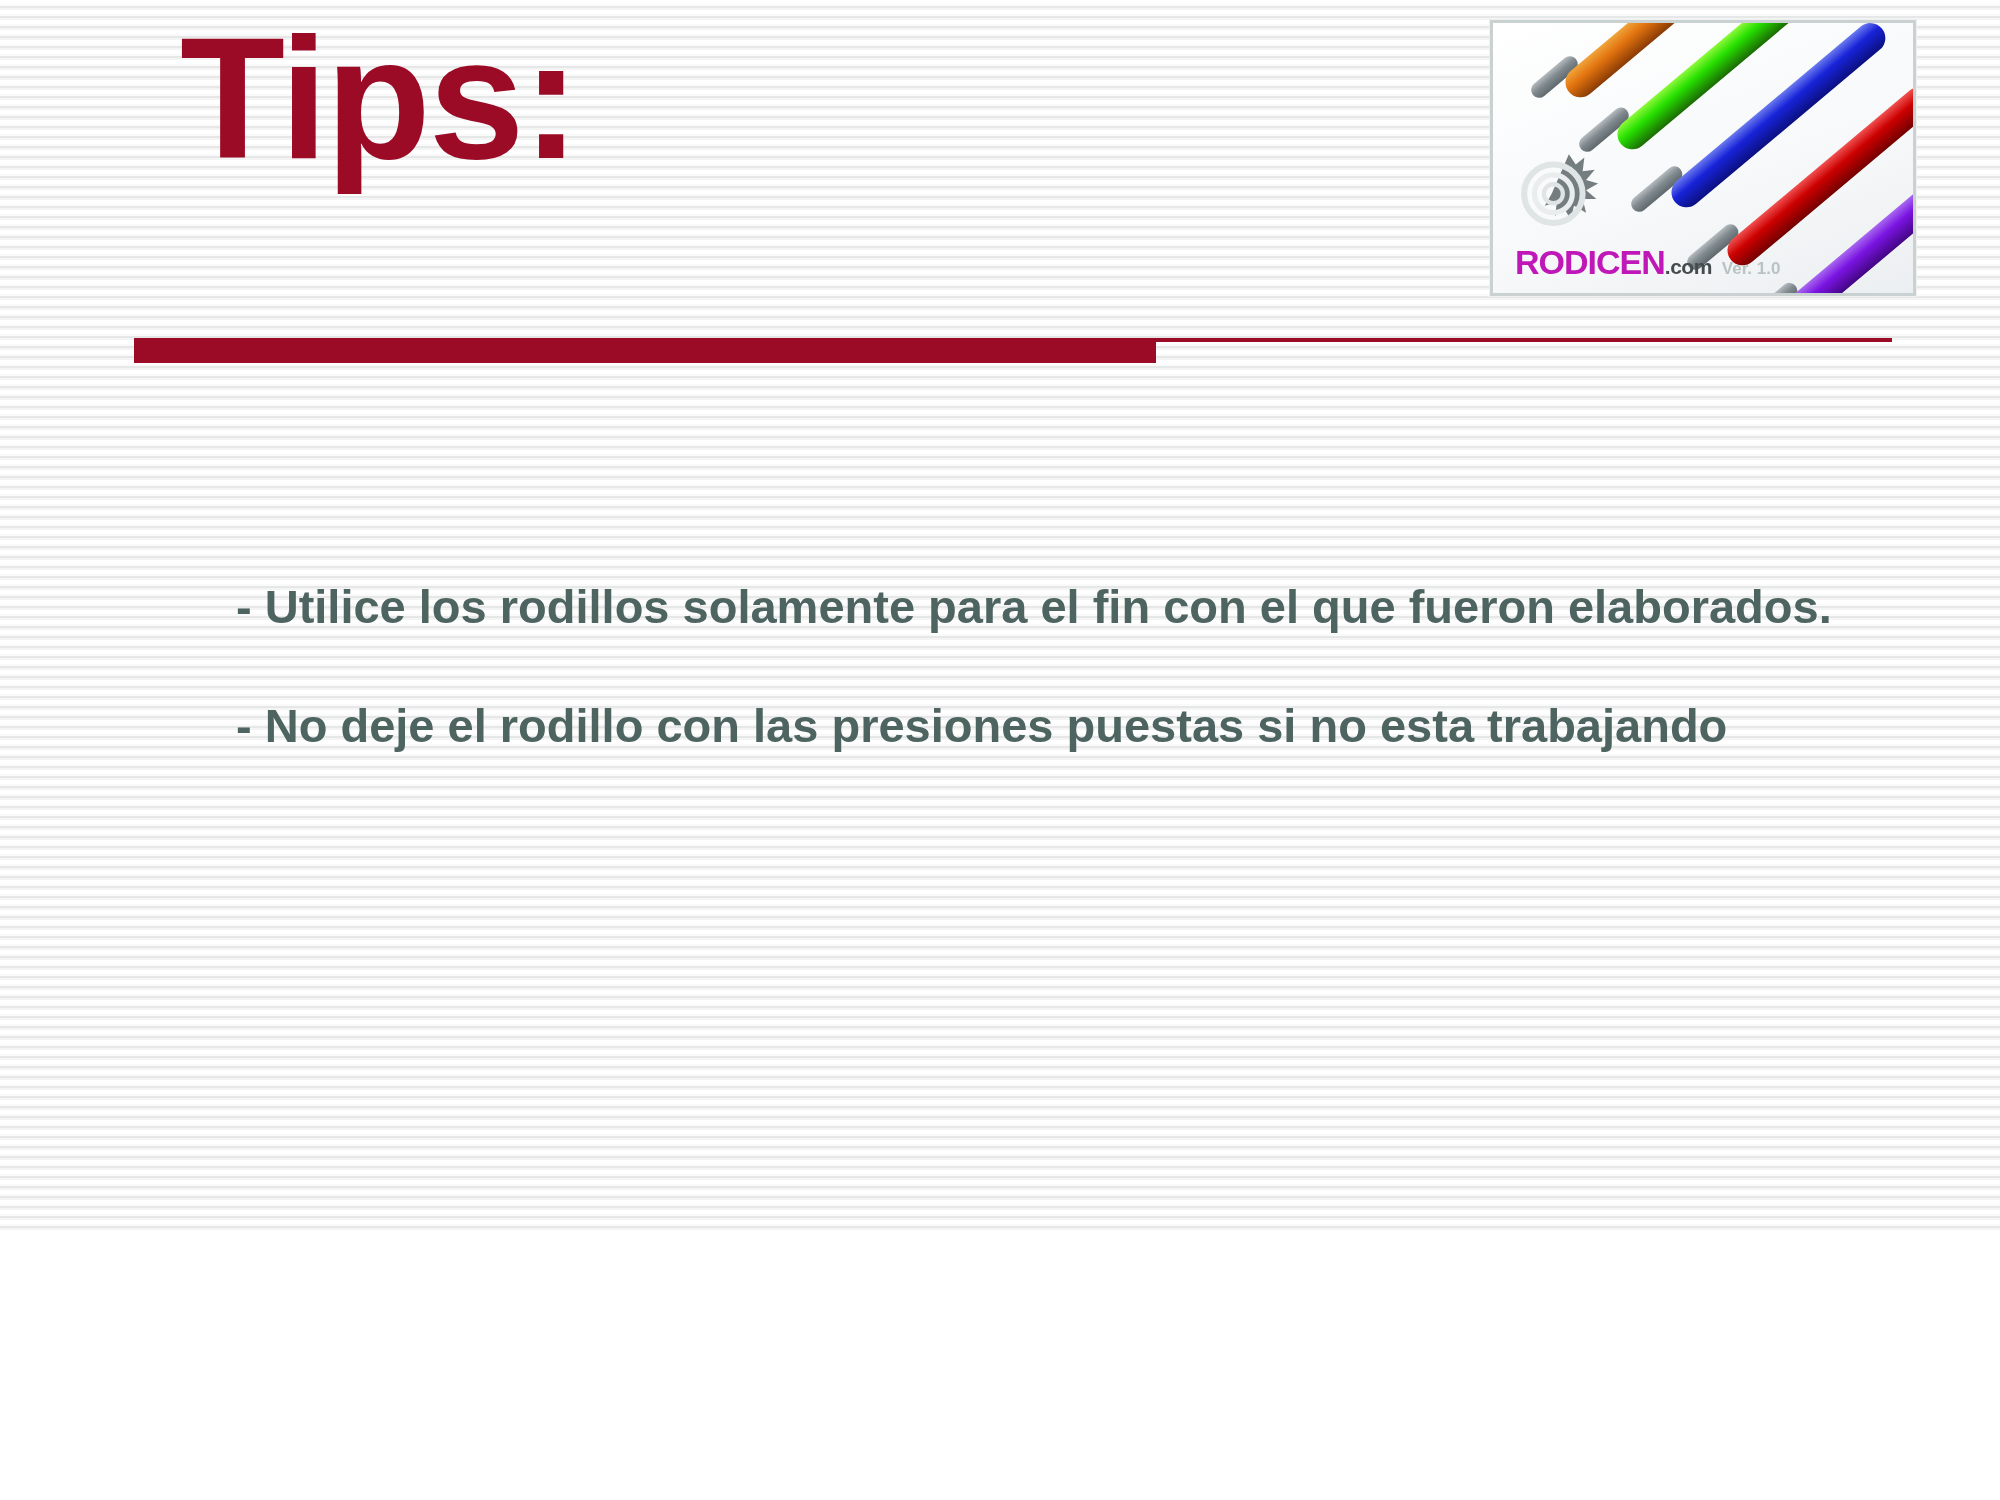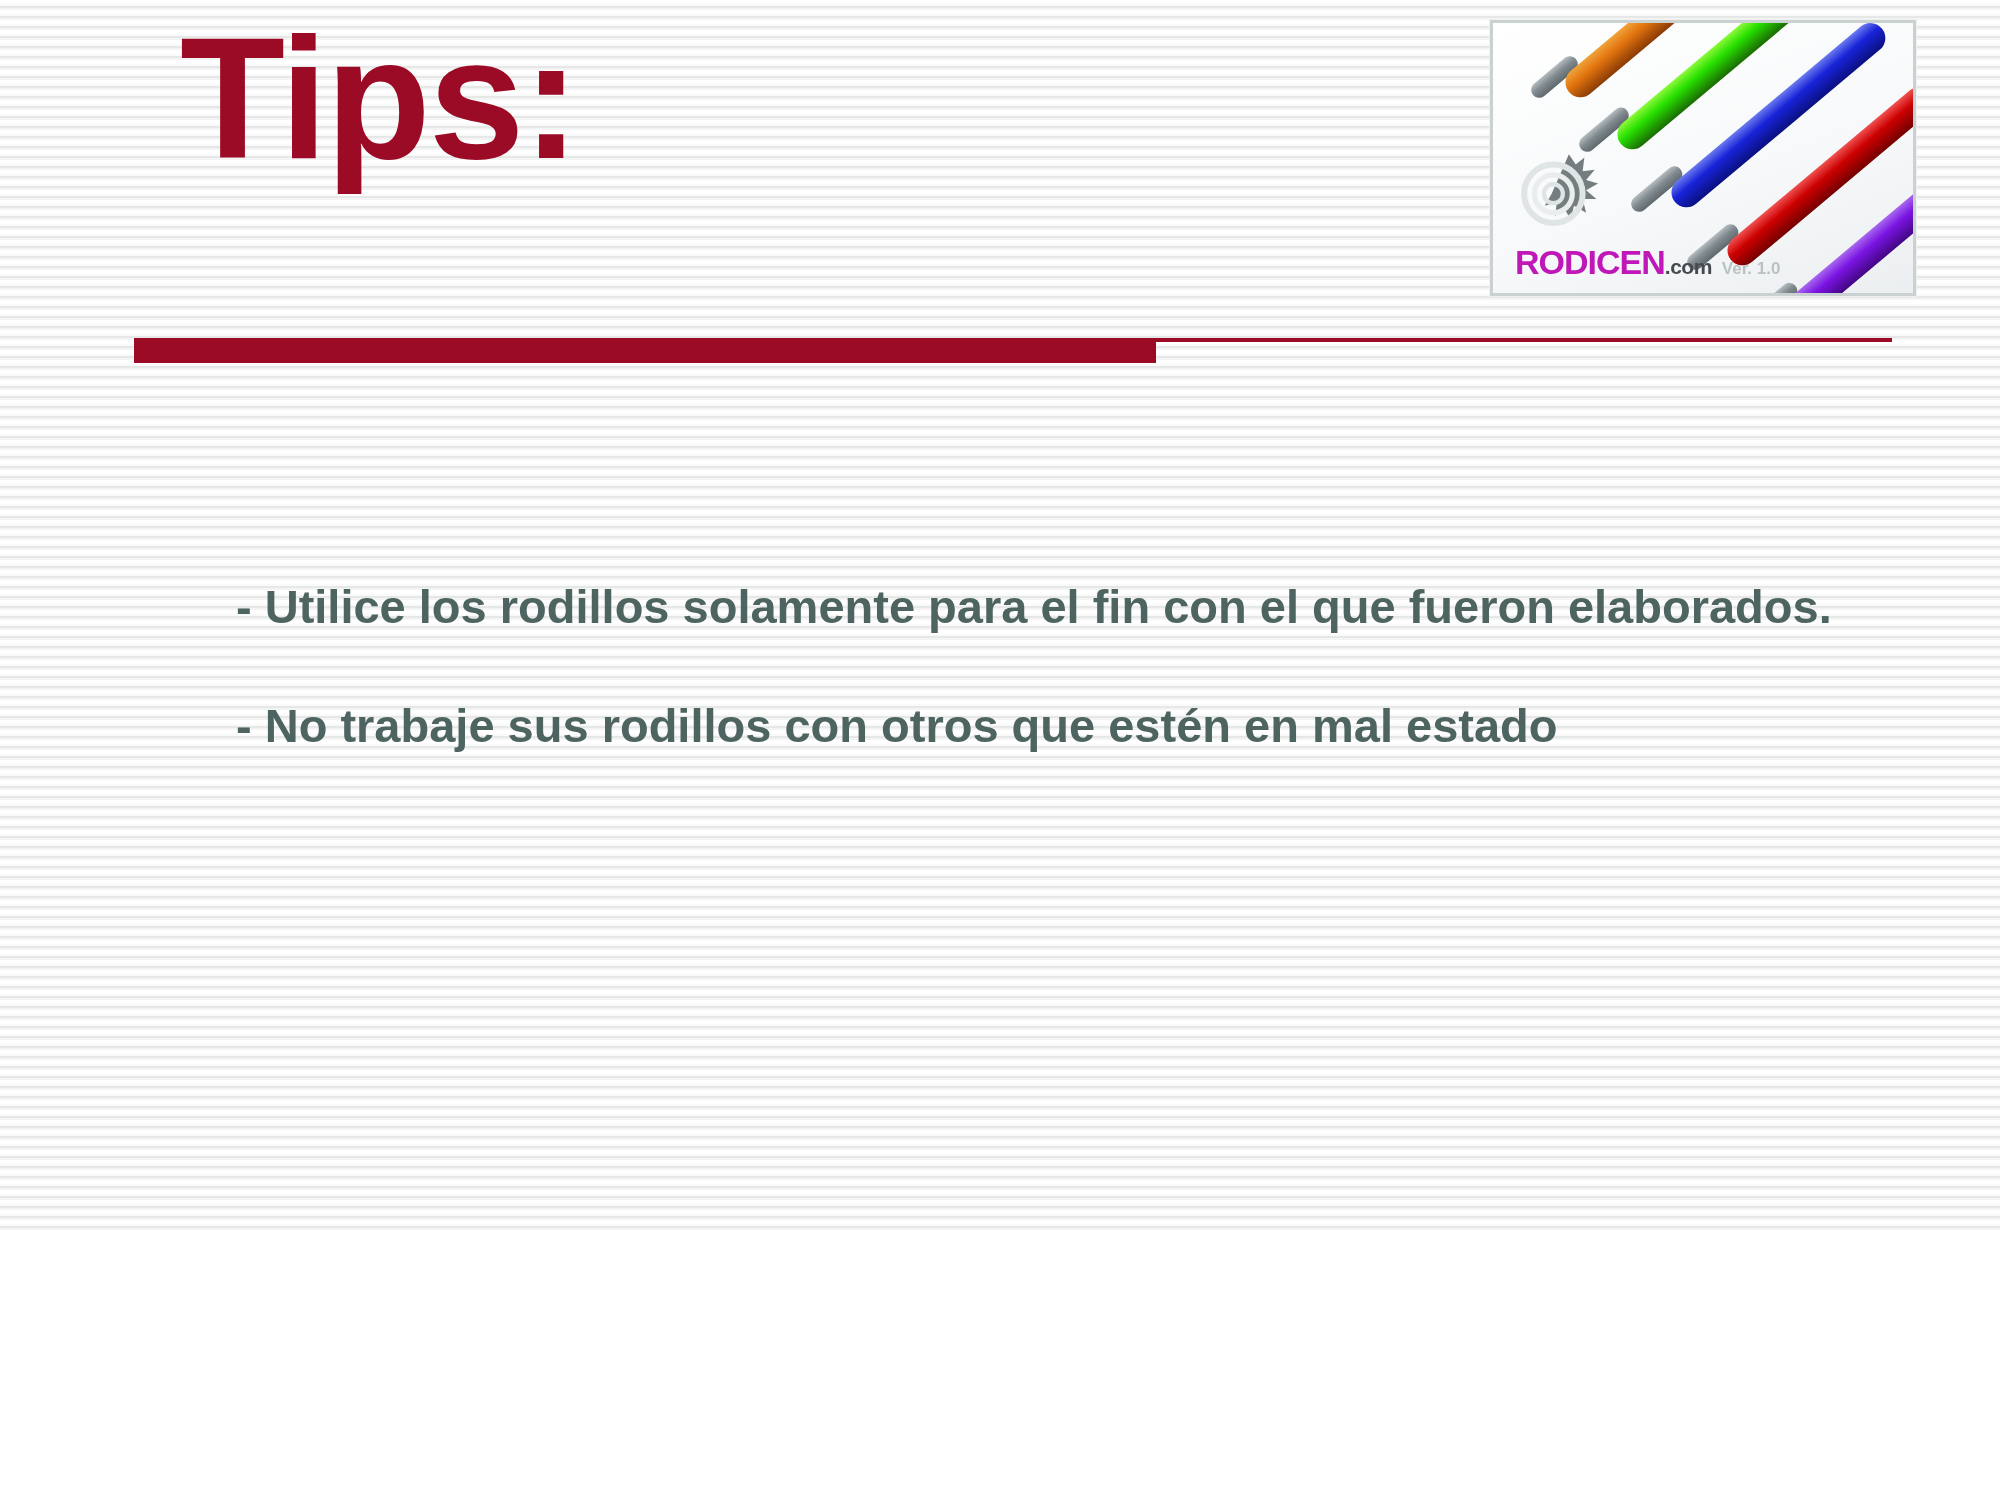--- a/index.html
+++ b/index.html
@@ -210,18 +210,18 @@
         <span class="wm-main">RODICEN</span><span class="wm-com">.com</span><span class="wm-ver">Ver. 1.0</span>
       </div>
     </div>
   </div>
 
   <div class="rule-thick"></div>
   <div class="rule-thin-top"></div>
 
   <div class="body">
     <div class="bullet">- Utilice los rodillos solamente para el fin con el que fueron elaborados.</div>
-    <div class="bullet last">- No trabaje sus rodillos con otros que estén en mal estado</div>
+    <div class="bullet">- No deje el rodillo con las presiones puestas si no esta trabajando</div>
   </div>
 
   <div class="rule-bottom"></div>
 
 </div>
 
 </body></html>

